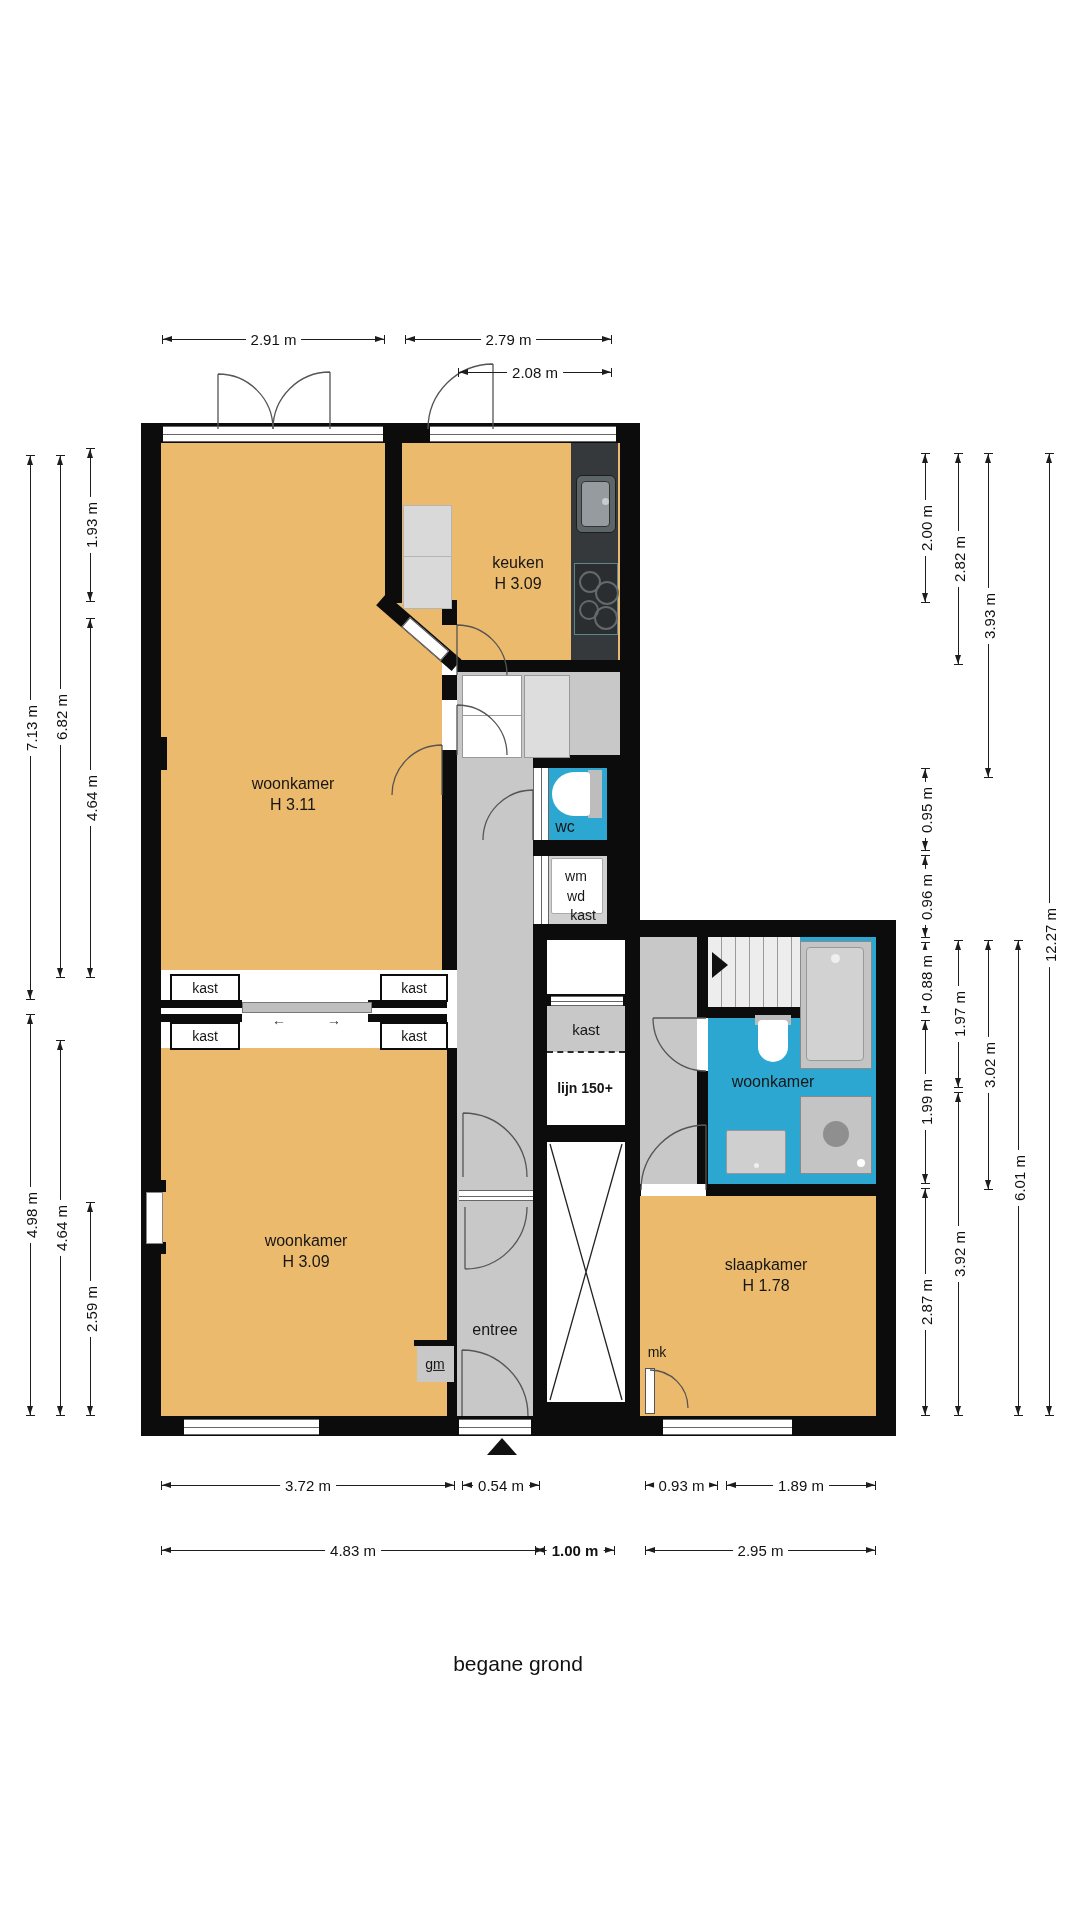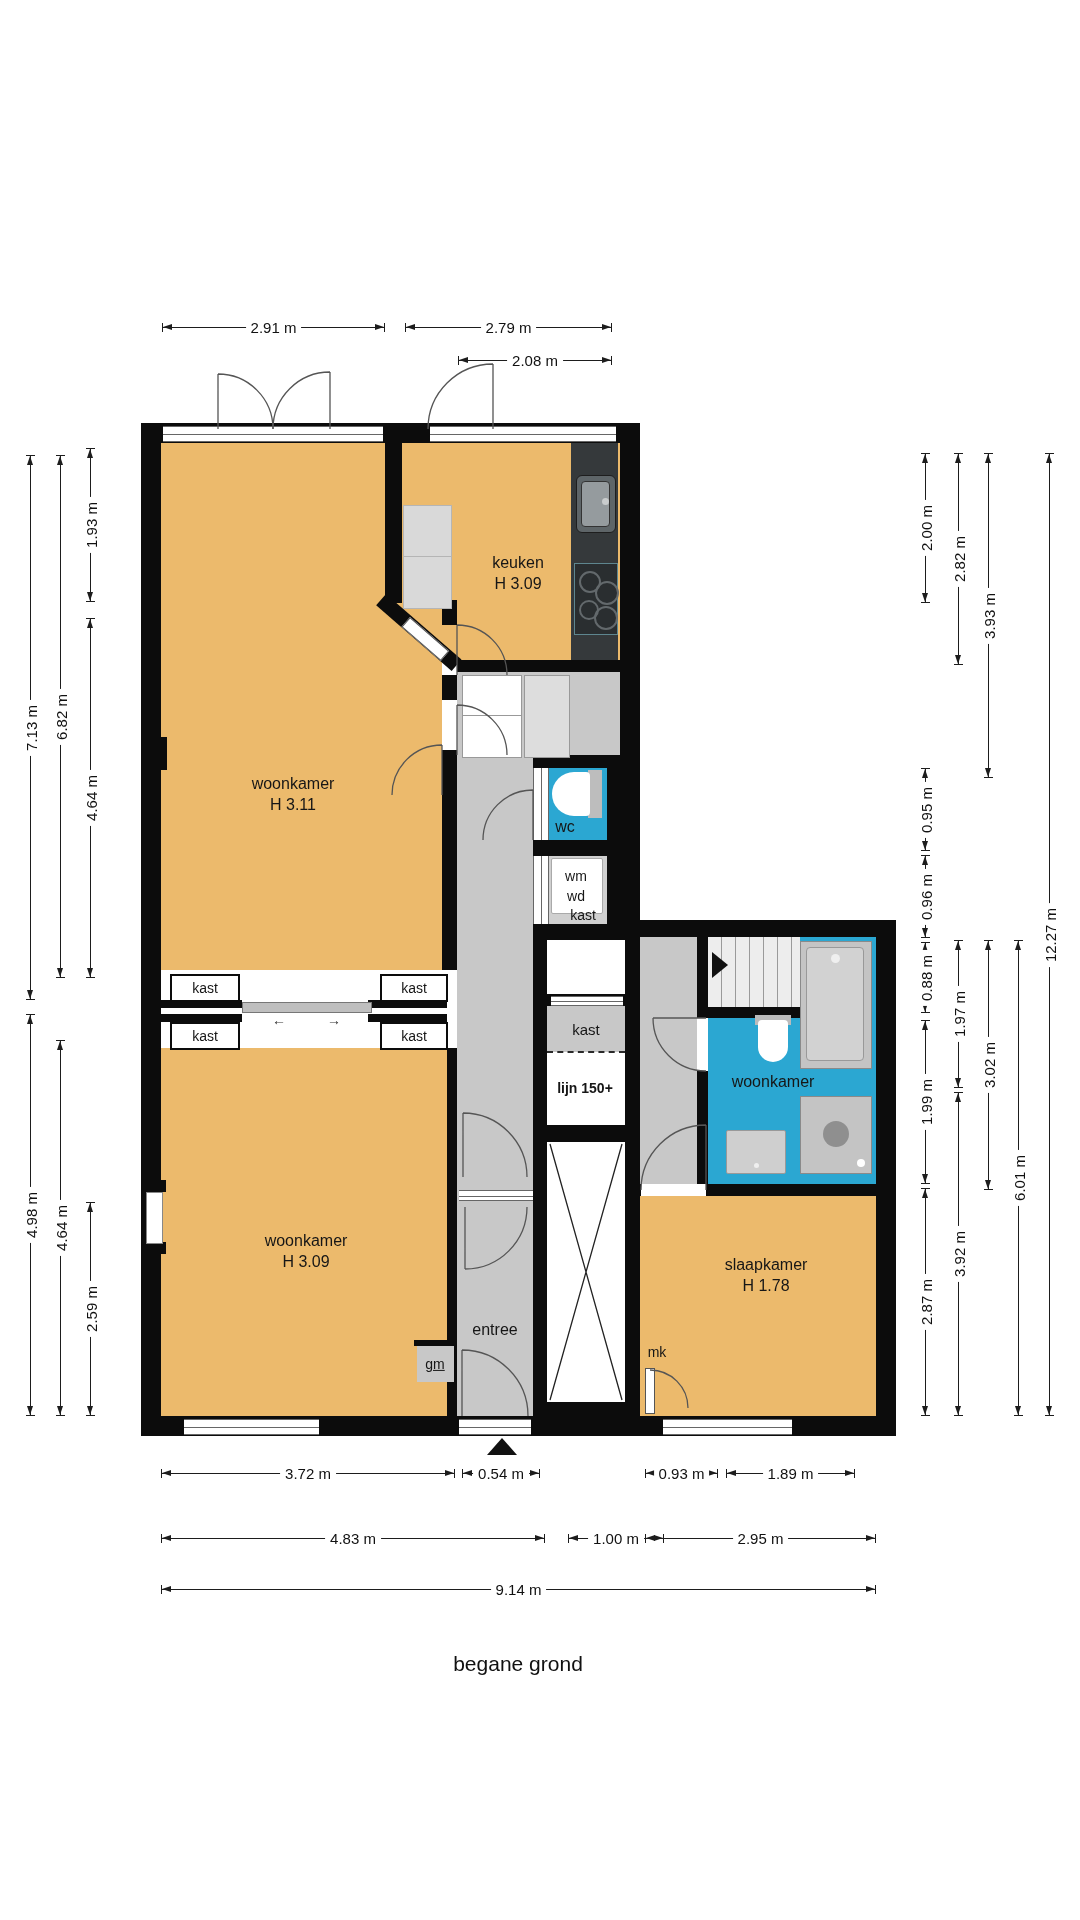--- a/index.html
+++ b/index.html
@@ -10,21 +10,21 @@
   .orange{background:#ECBA6C;}
   .hallg{background:#C8C8C8;}
   .wet{background:#2BA7D2;}
   .whitef{background:#ffffff;}
   
   .winH{position:absolute;background:#fff;border-top:1px solid #666;border-bottom:1px solid #666;}
   .winH::after{content:"";position:absolute;left:0;right:0;top:50%;border-top:1px solid #666;}
   .winV{position:absolute;background:#fff;border-left:1px solid #666;border-right:1px solid #666;}
   .winV::after{content:"";position:absolute;top:0;bottom:0;left:50%;border-left:1px solid #666;}
   
-  .hdim{position:absolute;height:13px;}
+  .hdim{position:absolute;height:13px;margin-top:12px;}
   .hdim .ln{position:absolute;left:1px;right:1px;top:6px;height:0;border-top:1px solid #1d1d1d;}
   .hdim .al{position:absolute;left:1px;top:3px;width:0;height:0;border-top:3.5px solid transparent;border-bottom:3.5px solid transparent;border-right:9px solid #1d1d1d;}
   .hdim .ar{position:absolute;right:1px;top:3px;width:0;height:0;border-top:3.5px solid transparent;border-bottom:3.5px solid transparent;border-left:9px solid #1d1d1d;}
   .hdim .tl{position:absolute;left:0;top:2px;width:1px;height:9px;background:#1d1d1d;}
   .hdim .tr{position:absolute;right:0;top:2px;width:1px;height:9px;background:#1d1d1d;}
   .vdim{position:absolute;width:13px;}
   .vdim .ln{position:absolute;top:1px;bottom:1px;left:6px;width:0;border-left:1px solid #1d1d1d;}
   .vdim .at{position:absolute;top:1px;left:3px;width:0;height:0;border-left:3.5px solid transparent;border-right:3.5px solid transparent;border-bottom:9px solid #1d1d1d;}
   .vdim .ab{position:absolute;bottom:1px;left:3px;width:0;height:0;border-left:3.5px solid transparent;border-right:3.5px solid transparent;border-top:9px solid #1d1d1d;}
   .vdim .tt{position:absolute;top:0;left:2px;width:9px;height:1px;background:#1d1d1d;}
@@ -422,56 +422,48 @@
       <span class="dlab">0.54 m</span>
     </div>
   <div class="hdim" style="left:645px;top:1467px;width:73px;">
       <i class="ln"></i>
       <i class="al"></i>
       <i class="ar"></i>
       <i class="tl"></i>
       <i class="tr"></i>
       <span class="dlab">0.93 m</span>
     </div>
-  <div class="hdim" style="left:726px;top:1467px;width:129px;">
+  <div class="hdim" style="left:726px;top:1467px;width:150px;">
       <i class="ln"></i>
       <i class="al"></i>
       <i class="ar"></i>
       <i class="tl"></i>
       <i class="tr"></i>
       <span class="dlab">1.89 m</span>
     </div>
   <div class="hdim" style="left:161px;top:1532px;width:384px;">
       <i class="ln"></i>
       <i class="al"></i>
       <i class="ar"></i>
       <i class="tl"></i>
       <i class="tr"></i>
       <span class="dlab">4.83 m</span>
     </div>
-  <div class="hdim" style="left:568px;top:1532px;width:96px;">
+  <div class="hdim" style="left:535px;top:1532px;width:80px;font-weight:bold;">
       <i class="ln"></i>
       <i class="al"></i>
       <i class="ar"></i>
       <i class="tl"></i>
       <i class="tr"></i>
       <span class="dlab">1.00 m</span>
     </div>
   <div class="hdim" style="left:645px;top:1532px;width:231px;">
       <i class="ln"></i>
       <i class="al"></i>
       <i class="ar"></i>
       <i class="tl"></i>
       <i class="tr"></i>
       <span class="dlab">2.95 m</span>
     </div>
-  <div class="hdim" style="left:161px;top:1583px;width:715px;">
-      <i class="ln"></i>
-      <i class="al"></i>
-      <i class="ar"></i>
-      <i class="tl"></i>
-      <i class="tr"></i>
-      <span class="dlab">9.14 m</span>
-    </div>
 
   <div class="title" style="left:518px;top:1652px;">begane grond</div>
 
 </div>
 
 </body></html>

